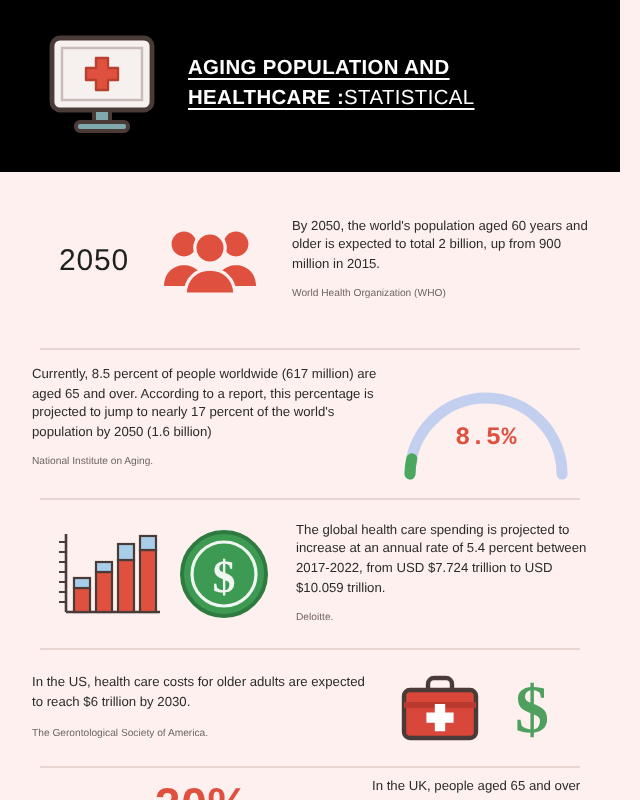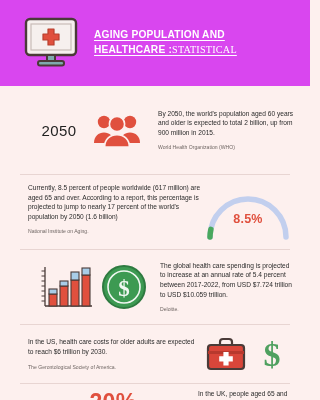--- a/index.html
+++ b/index.html
@@ -6,49 +6,49 @@
   html, body {
     width:310px; height:400px;
     overflow:hidden;
     background:#FDF0EE;
     font-family:"Liberation Sans", sans-serif;
   }
   #page { position:relative; width:310px; height:400px; background:#FDF0EE; overflow:hidden; }
 
   
   .header {
-    height:86px; background:#d946ef;
+    height:86px; background:#000000;
     display:flex; align-items:center; padding:0 14px 0 18px;
   }
   .monitor-icon { flex:0 0 auto; width:66px; height:60px; margin-right:10px; }
   .header-title {
     color:#FFFFFF; text-transform:uppercase;
     font-size:10.2px; line-height:14.6px; letter-spacing:.2px;
   }
   .title-line { display:block; text-decoration:underline; text-underline-offset:2px; }
   .t-bold { font-weight:bold; }
-  .t-light { font-weight:normal;font-family:Liberation Serif, serif; }
-
-  
-  .section { display:flex; align-items:center; padding:0 16px;margin-left:12px; }
+  .t-light { font-weight:normal; }
+
+  
+  .section { display:flex; align-items:center; padding:0 16px; }
   .divider { height:1px; background:#E8D5D2; margin:0 20px; }
 
   .body-text { font-size:6.6px; line-height:9.6px; color:#2B2B2B; }
   .source-text { font-size:5.1px; line-height:8px; color:#6F6663; margin-top:6px; }
 
   
   .sec1 { height:88px; }
   .year-label { font-size:15px; color:#1F1F1F; letter-spacing:.4px; width:62px; text-align:center; }
   .people-icon { width:50px; height:36px; margin:0 6px 0 2px; }
   .sec1-text { flex:1; padding-left:10px; }
 
   
   .sec2 { height:74px; align-items:flex-start; padding-top:8px; }
   .sec2-text { width:176px; }
-  .gauge-wrap { flex:1; display:flex; align-items:center; justify-content:center; padding-top:8px; }
+  .gauge-wrap { flex:1; display:flex; align-items:center; justify-content:center; padding-top:8px;font-family:Liberation Mono, monospace; }
   .gauge { position:relative; width:92px; height:50px; }
   .gauge svg { display:block; }
   .gauge-value {
     position:absolute; left:0; right:0; top:21px; text-align:center;
     font-size:12.5px; font-weight:bold; color:#E0503E; letter-spacing:.2px;
   }
 
   
   .sec3 { height:74px; }
   .barchart { width:58px; height:48px; margin-left:8px; }

